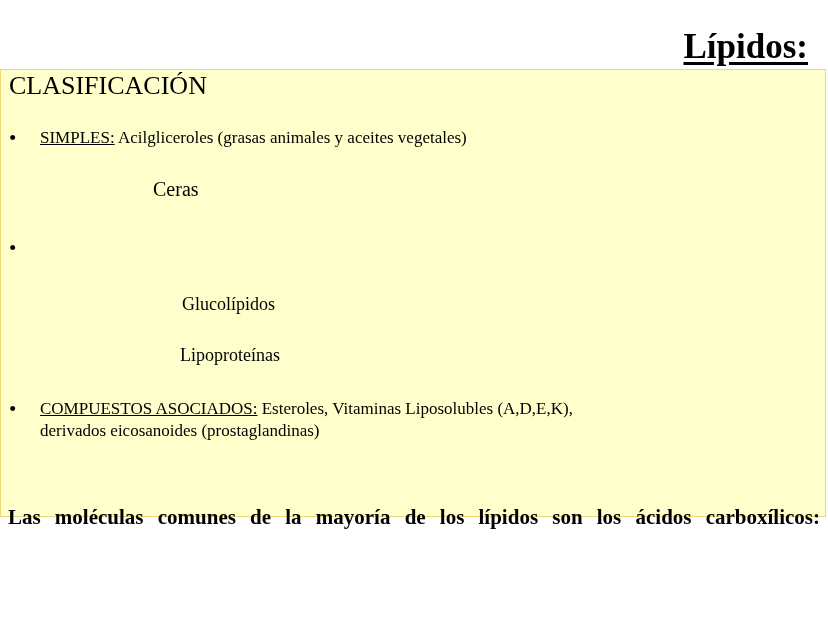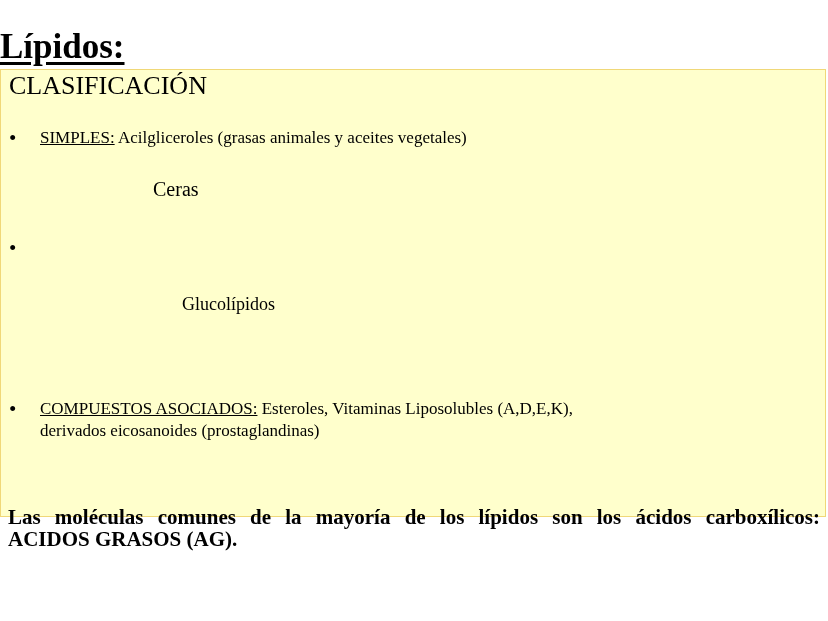--- a/index.html
+++ b/index.html
@@ -1,18 +1,18 @@
 <!DOCTYPE html>
 <html><head>
   <meta charset="utf-8">
   <style>
     html, body { margin: 0; padding: 0; background: #ffffff; }
     body { width: 828px; height: 621px; position: relative; overflow: hidden;
            font-family: "Liberation Serif", "DejaVu Serif", serif; color: #000; }
-    .title { position: absolute; left: 0; top: 26px; width: 808px; text-align: left;
+    .title { position: absolute; left: 0; top: 26px; width: 808px; text-align: right;
              font-size: 35px; font-weight: bold; text-decoration: underline;
              text-decoration-thickness: 3px; text-underline-offset: 4px; line-height: 42px; }
     .box { position: absolute; left: 0; top: 69px; width: 826px; height: 448px;
            background: #ffffcc; border: 1px solid #f0d878; box-sizing: border-box; }
     .box-heading { position: absolute; left: 8px; top: 1px; font-size: 26px; line-height: 30px; }
     .row { position: absolute; font-size: 17px; line-height: 24px; white-space: nowrap; }
     .bullet { position: absolute; left: 8px; font-size: 21px; line-height: 24px; }
     .u { text-decoration: underline; }
     .sub { position: absolute; font-size: 20px; line-height: 24px; }
     .sub-small { position: absolute; font-size: 18px; line-height: 22px; }
@@ -28,24 +28,24 @@
   <div class="box-heading">CLASIFICACIÓN</div>
 
   <span class="bullet" style="top:56px;">•</span>
   <div class="row" style="left:39px; top:56px;">
     <span class="u">SIMPLES:</span><span> Acilgliceroles (grasas animales y aceites vegetales)</span>
   </div>
   <div class="sub" style="left:152px; top:107px;">Ceras</div>
 
   <span class="bullet" style="top:166px;">•</span>
   <div class="sub-small" style="left:181px; top:223px;">Glucolípidos</div>
+  <div class="sub-small" style="left:179px; top:274px;">Lipoproteínas</div>
 
   <span class="bullet" style="top:327px;">•</span>
   <div class="row" style="left:39px; top:327px;">
     <span class="u">COMPUESTOS ASOCIADOS:</span><span> Esteroles, Vitaminas Liposolubles (A,D,E,K),</span>
   </div>
   <div class="row" style="left:39px; top:349px;">derivados eicosanoides (prostaglandinas)</div>
 </div>
 
 <div class="footer">
   <div style="text-align:justify; text-align-last:justify;">Las moléculas comunes de la mayoría de los lípidos son los ácidos carboxílicos:</div>
-  <div>ACIDOS GRASOS (AG).</div>
 </div>
 
 </body></html>

